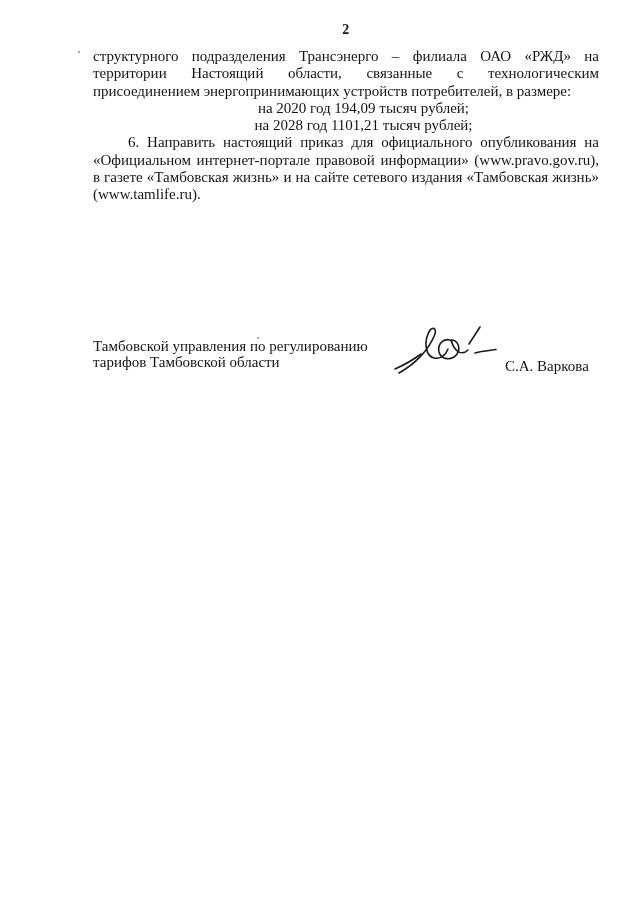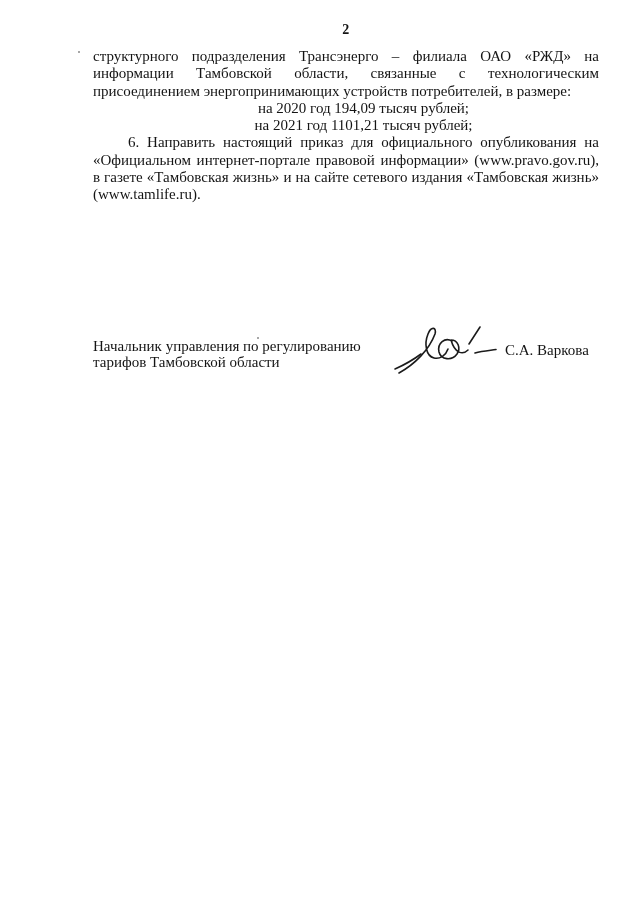--- a/index.html
+++ b/index.html
@@ -59,48 +59,48 @@
   .sign-svg {
     position: absolute;
     left: 298px;
     top: -14px;
     width: 110px;
     height: 52px;
   }
   .sign-name {
     position: absolute;
     left: 412px;
-    top: 4px;
+    top: 20px;
     white-space: nowrap;
   }
   .speck {
     position: absolute;
     width: 2px;
     height: 2px;
     border-radius: 50%;
     background: #8a8a8a;
   }
 </style>
 </head>
 <body>
 
 <div class="page">
 
   <div class="page-number">2</div>
 
   <div class="body-text">
-    <p>структурного подразделения Трансэнерго – филиала ОАО «РЖД» на информации Тамбовской области, связанные с технологическим присоединением энергопринимающих устройств потребителей, в размере:</p>
+    <p>структурного подразделения Трансэнерго – филиала ОАО «РЖД» на территории Настоящий области, связанные с технологическим присоединением энергопринимающих устройств потребителей, в размере:</p>
     <p class="indent left">на 2020 год 194,09 тысяч рублей;</p>
-    <p class="indent left">на 2021 год 1101,21 тысяч рублей;</p>
+    <p class="indent left">на 2028 год 1101,21 тысяч рублей;</p>
     <p class="indent">6. Направить настоящий приказ для официального опубликования на «Официальном интернет-портале правовой информации» (www.pravo.gov.ru), в газете «Тамбовская жизнь» и на сайте сетевого издания «Тамбовская жизнь» (www.tamlife.ru).</p>
   </div>
 
   <div class="sign-block">
     <div class="sign-title">
-      <div>Начальник управления по регулированию</div>
+      <div>Тамбовской управления по регулированию</div>
       <div>тарифов Тамбовской области</div>
     </div>
 
     <svg class="sign-svg" viewBox="0 0 110 52" fill="none" stroke="#1b1b1b" stroke-width="1.6" stroke-linecap="round" stroke-linejoin="round">
       <path d="M8,49 C 24,40 38,26 44,10 C 46,3 40,2 37,10 C 33,20 35,32 43,34 C 49,35.5 55,31 57,25"></path>
       <path d="M4,45 C 13,41 22,36 30,30"></path>
       <path d="M61,17 C 54,13 46,19 48,28 C 50,36 61,37 66,30 C 70,24 67,16 60,16 C 64,30 72,31 77,26"></path>
       <path d="M89,3 L 78,20"></path>
       <path d="M84,29 C 91,27 98,26.5 105,25.5"></path>
     </svg>

